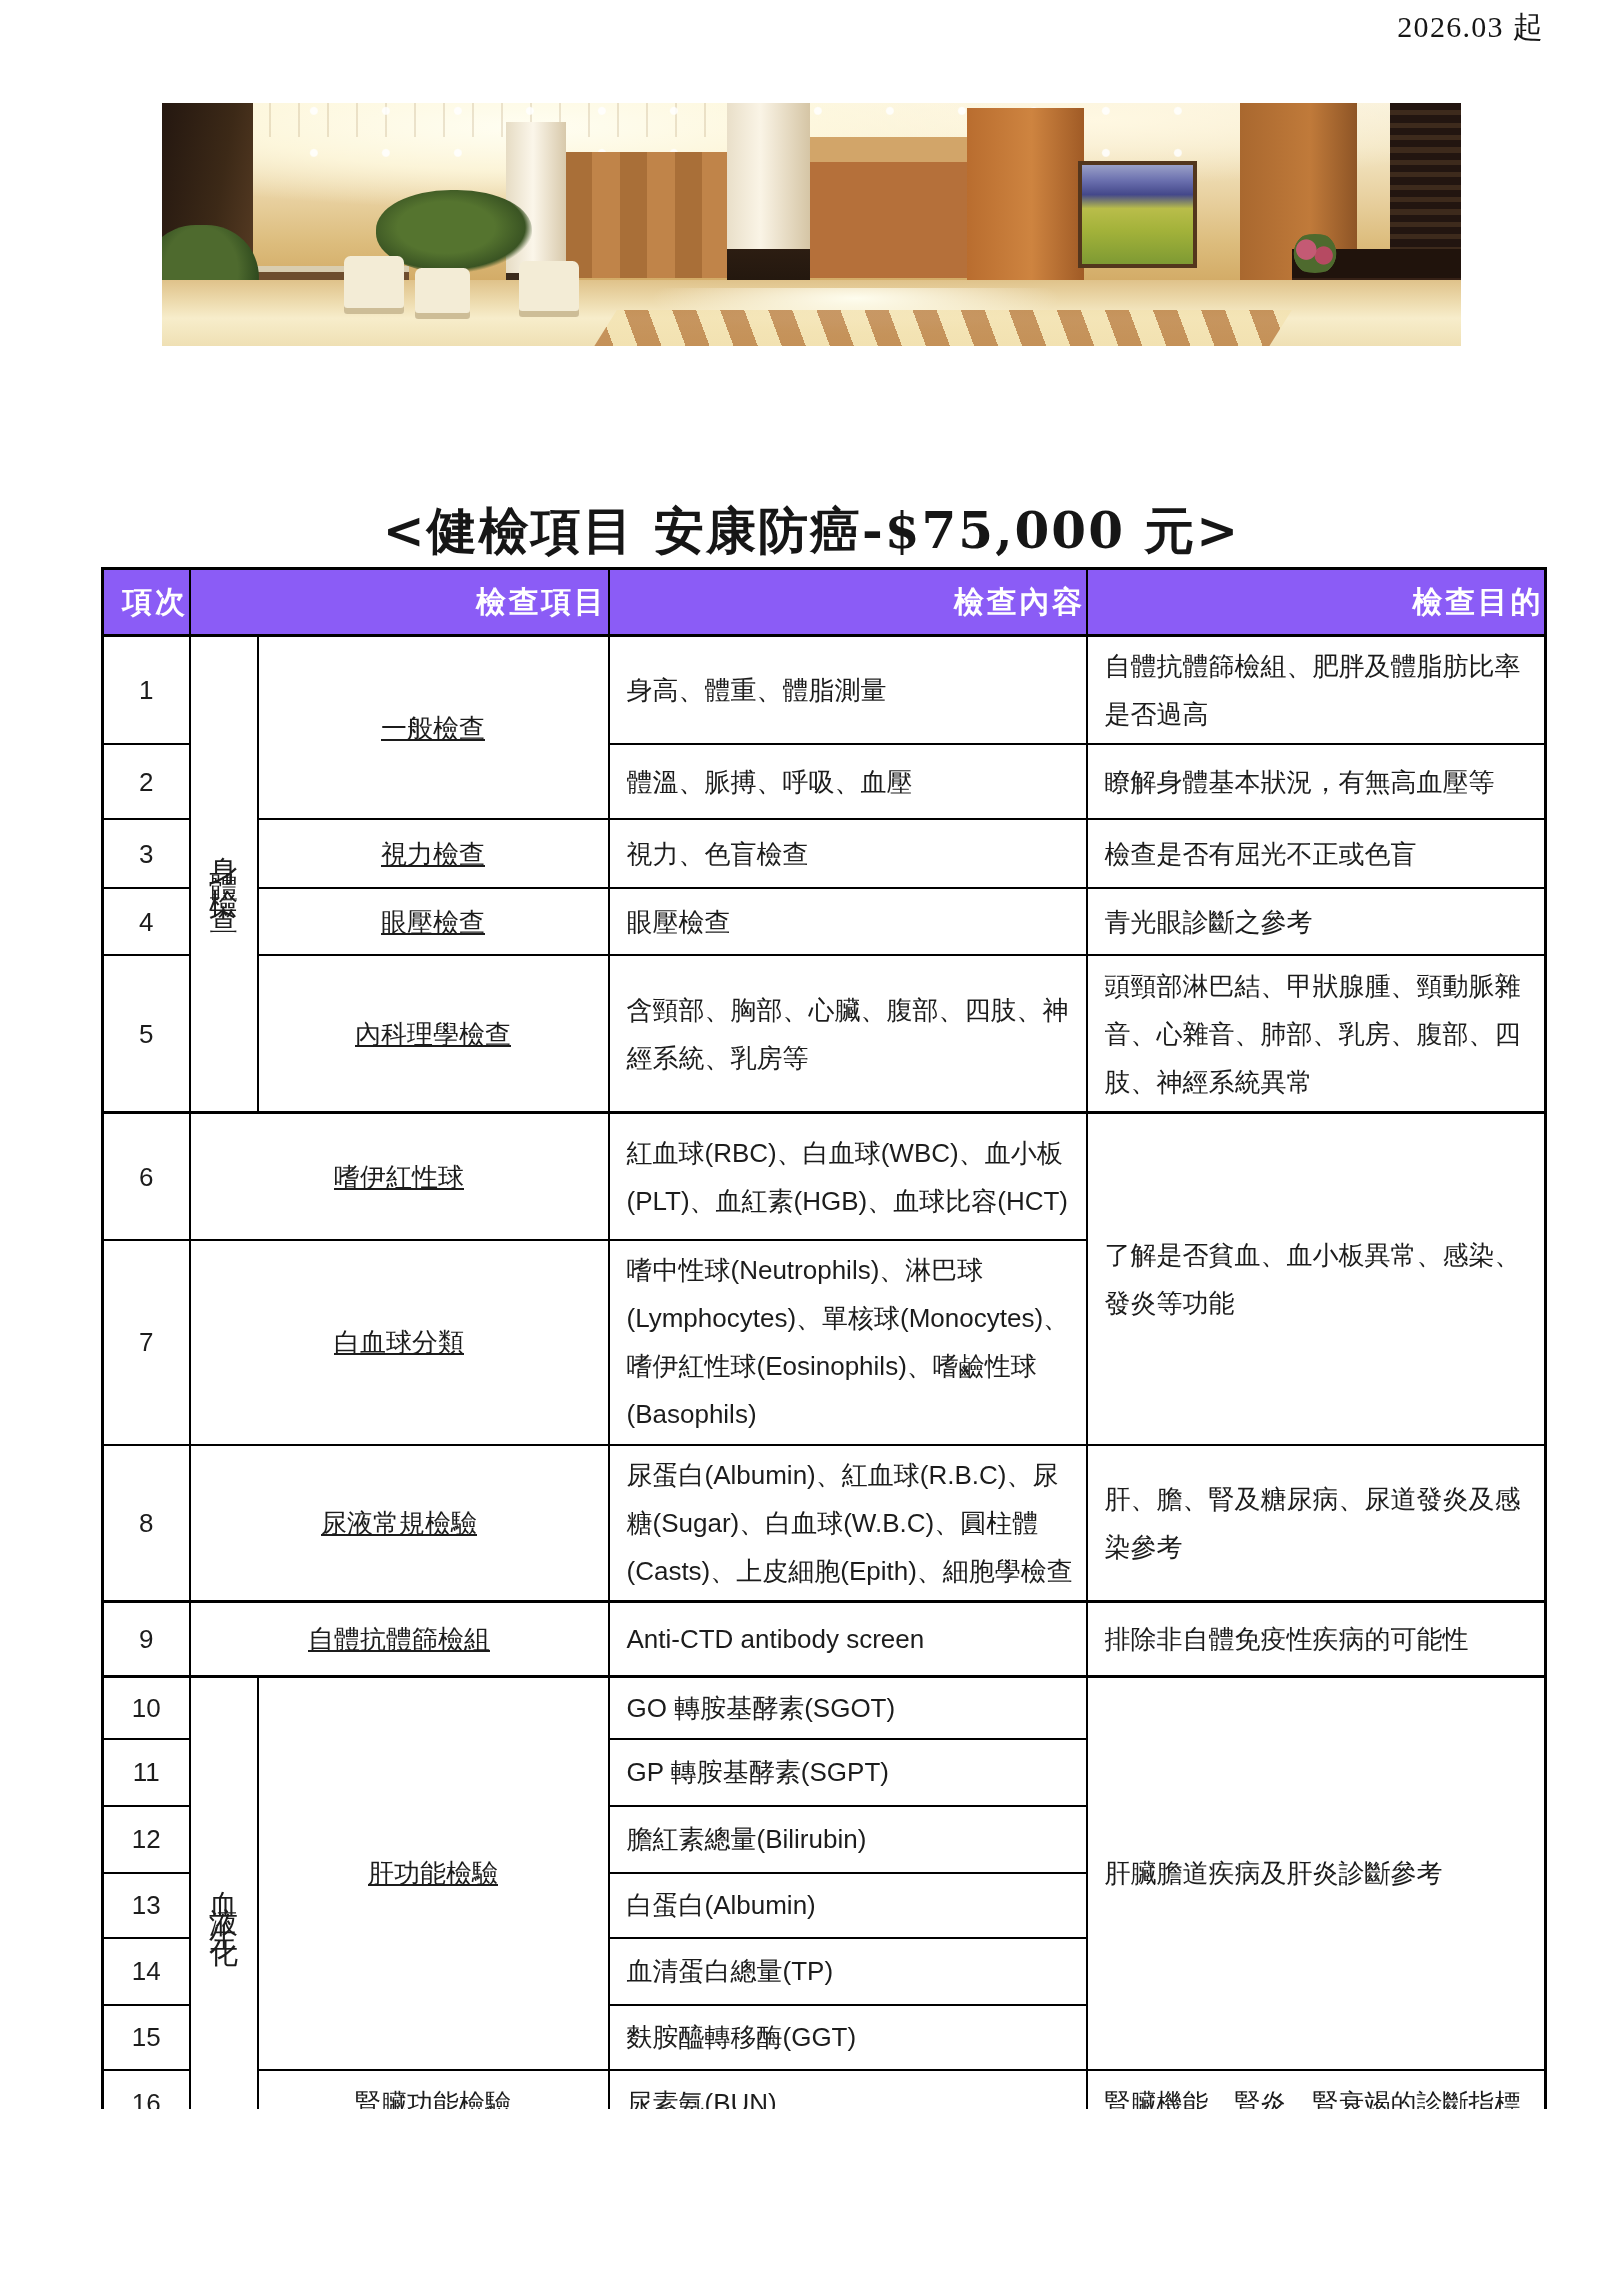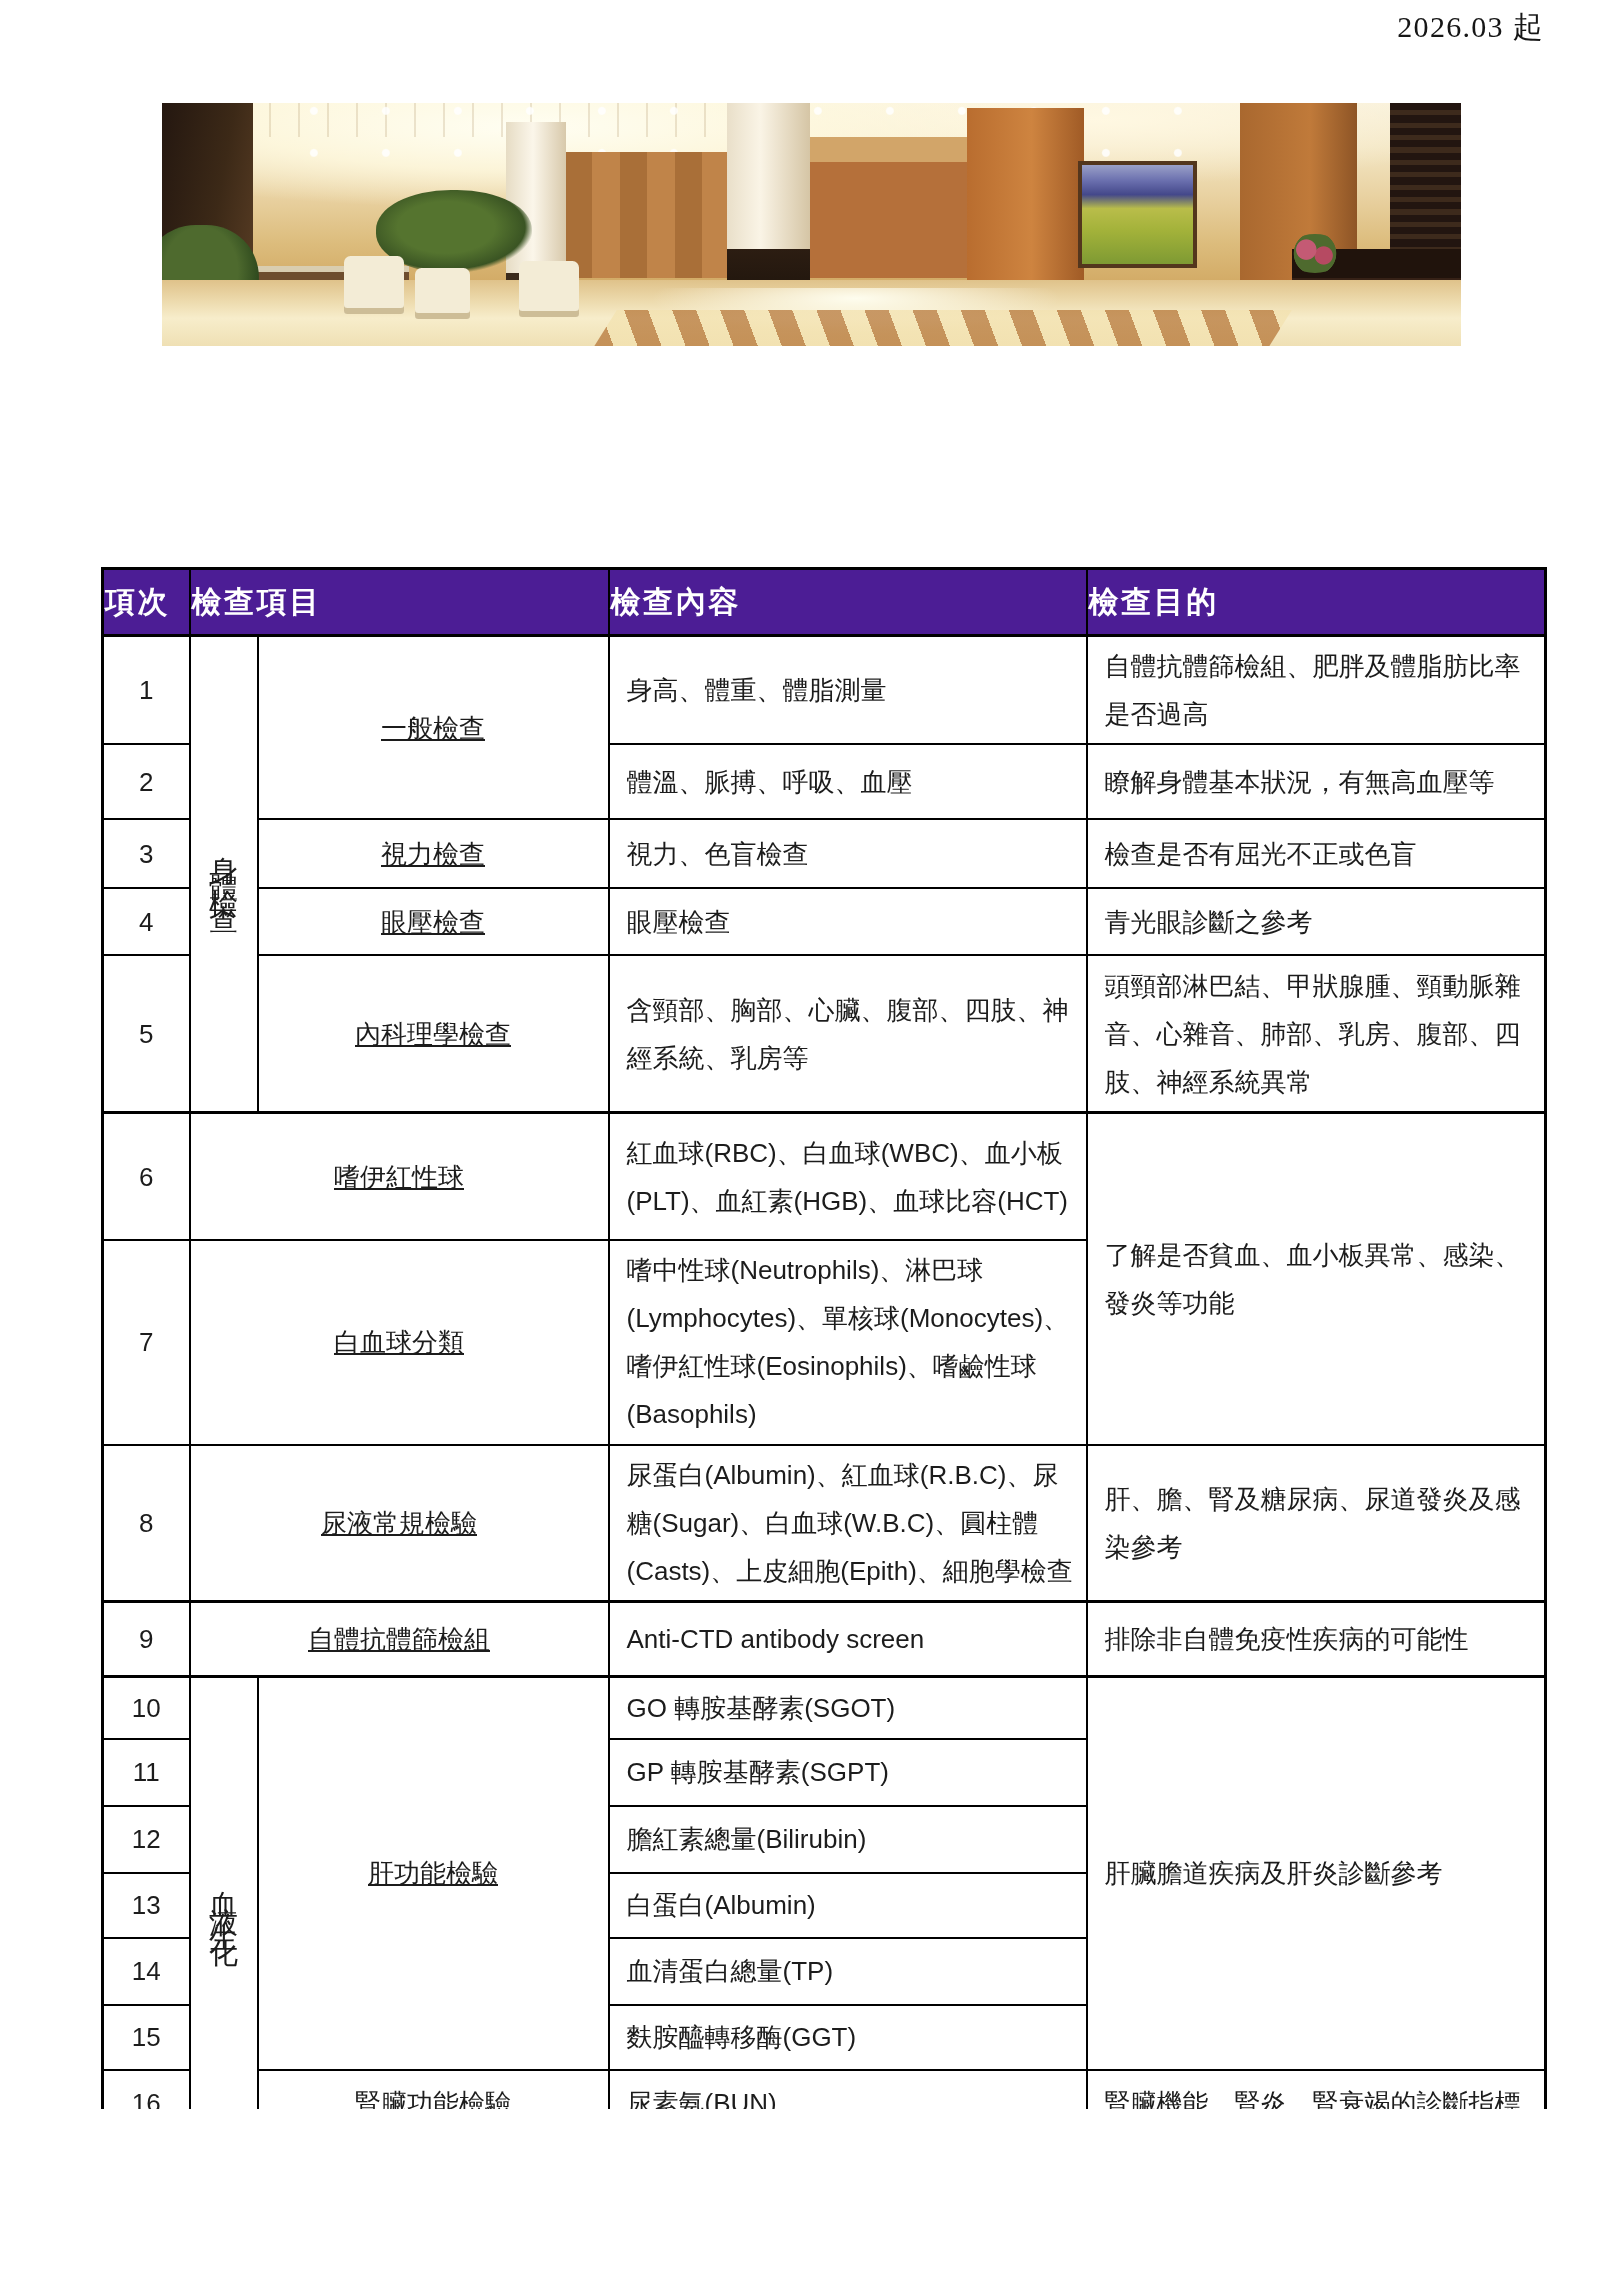--- a/index.html
+++ b/index.html
@@ -71,22 +71,22 @@
   .subtitle{position:absolute;left:0;top:498px;width:100%;text-align:center;
          font-size:50px;font-weight:700;letter-spacing:2px;
          font-family:"DejaVu Serif","Liberation Serif",serif;}
 
   
   table.chk{position:absolute;left:101px;top:567px;width:1443px;table-layout:fixed;
             border-collapse:collapse;border:3.9px solid #000;
             font-family:"Liberation Sans","DejaVu Sans",sans-serif;}
   table.chk th,table.chk td{border:2px solid #000;vertical-align:middle;
             font-size:26px;line-height:48px;color:#1c1c1c;word-break:break-word;}
-  table.chk thead th{background:#4c1d95;color:#ffffff;font-weight:700;font-size:30px;
-            letter-spacing:2.6px;border-bottom:3.3px solid #000;text-align:left;}
+  table.chk thead th{background:#8b5cf6;color:#ffffff;font-weight:700;font-size:30px;
+            letter-spacing:2.6px;border-bottom:3.3px solid #000;text-align:right;}
   thead tr{height:67px;}
   td.no{text-align:center;font-size:27.5px;}
   td.cat{text-align:center;}
   td.item{text-align:center;text-decoration:underline;}
   td.content,td.purpose{text-align:left;padding:5.2px 9.2px 5.2px 17px;}
   .vlabel{writing-mode:vertical-rl;text-orientation:upright;letter-spacing:0.55em;
           display:inline-block;font-size:29px;line-height:1;}
   tr.sep td{border-top-width:3.3px;}
   .r1{height:98px}.r2{height:75px}.r3{height:69px}.r4{height:67px}.r5{height:139px}
   .r6{height:128px}.r7{height:196px}.r8{height:144px}.r9{height:75px}.r10{height:62px}
@@ -120,20 +120,21 @@
     <div class="ph-plant1"></div>
     <div class="ph-plant2"></div>
     <div class="ph-floor"></div>
     <div class="ph-glare"></div>
     <div class="ph-checker"></div>
     <div class="ph-chair ph-c1"></div>
     <div class="ph-chair ph-c2"></div>
     <div class="ph-chair ph-c3"></div>
   </div>
 
+  <div class="subtitle">&lt;健檢項目 安康防癌-$75,000 元&gt;</div>
 
   <table class="chk">
     <colgroup>
       <col style="width:87px">
         <col style="width:68px">
         <col style="width:351px">
       <col style="width:478px">
         <col style="width:459px">
     </colgroup>
     <thead>

